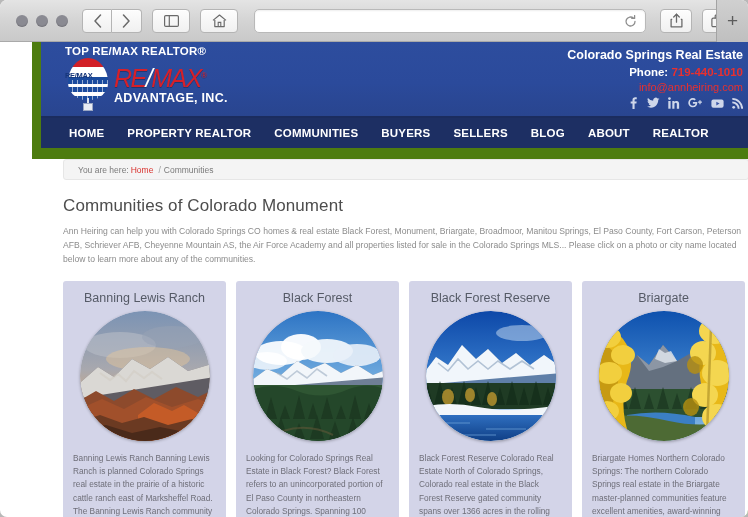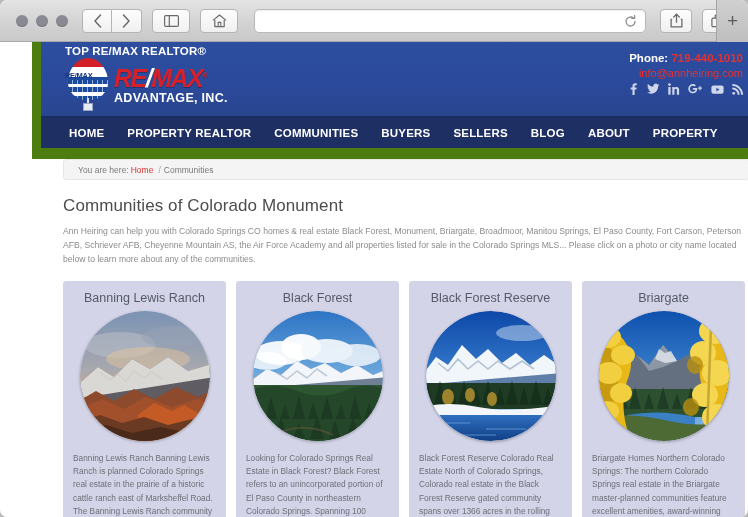--- a/index.html
+++ b/index.html
@@ -136,21 +136,21 @@
     width: 10px; height: 8px; background: #e9ecf3;
     border: 1px solid #9aa6c2;
   }
   .balloon .rope {
     position: absolute; left: 22px; top: 40px;
     width: 2px; height: 6px; background: #dfe4ee;
   }
 
   #wordmark { margin-left: 3px; }
   #remax-word {
-    font-size: 25px; font-weight: bold; font-style: italic;
+    font-size: 25px; font-weight: normal; font-style: italic;
     color: #d6202a; letter-spacing: -1.5px; line-height: .95;
     text-shadow: 0 1px 0 rgba(0,0,0,.25);
   }
   #remax-word .slash { color: #ffffff; }
   #remax-word sup { font-size: 8px; vertical-align: super; }
   #advantage {
     font-size: 12.5px; font-weight: bold; color: #fff;
     letter-spacing: .3px; margin-top: 1px; text-align: right;
   }
 
@@ -320,20 +320,21 @@
           <div id="wordmark">
             <div id="remax-word">
               <span>RE</span><span class="slash">/</span><span>MAX</span><sup>®</sup>
             </div>
             <div id="advantage">ADVANTAGE, INC.</div>
           </div>
         </div>
       </div>
 
       <div id="header-right">
+        <div id="cs-re">Colorado Springs Real Estate</div>
         <div id="phone-line">
           <span>Phone:</span>
           <span class="num">719-440-1010</span>
         </div>
         <div id="email">info@annheiring.com</div>
         <div id="socials">
           <span class="sico">
             <svg width="11" height="12" viewBox="0 0 11 12">
                 <path d="M6.6 12V6.6h1.8l.27-2.1H6.6V3.15c0-.6.17-1.02 1.04-1.02h1.1V.25C8.55.22 7.9.16 7.14.16 5.56.16 4.48 1.13 4.48 2.9v1.6H2.66v2.1h1.82V12z" fill="#cfd7ea"></path>
               </svg>
@@ -374,21 +375,21 @@
     </div>
 
     <div id="nav">
       <a href="#">HOME</a>
       <a href="#">PROPERTY REALTOR</a>
       <a href="#">COMMUNITIES</a>
       <a href="#">BUYERS</a>
       <a href="#">SELLERS</a>
       <a href="#">BLOG</a>
       <a href="#">ABOUT</a>
-      <a href="#">PROPERTY</a>
+      <a href="#">REALTOR</a>
     </div>
 
     <div id="content">
 
       <div id="breadcrumb">
         <span>You are here:</span>
         <span class="home">Home</span>
         <span class="sep">/</span>
         <span>Communities</span>
       </div>

